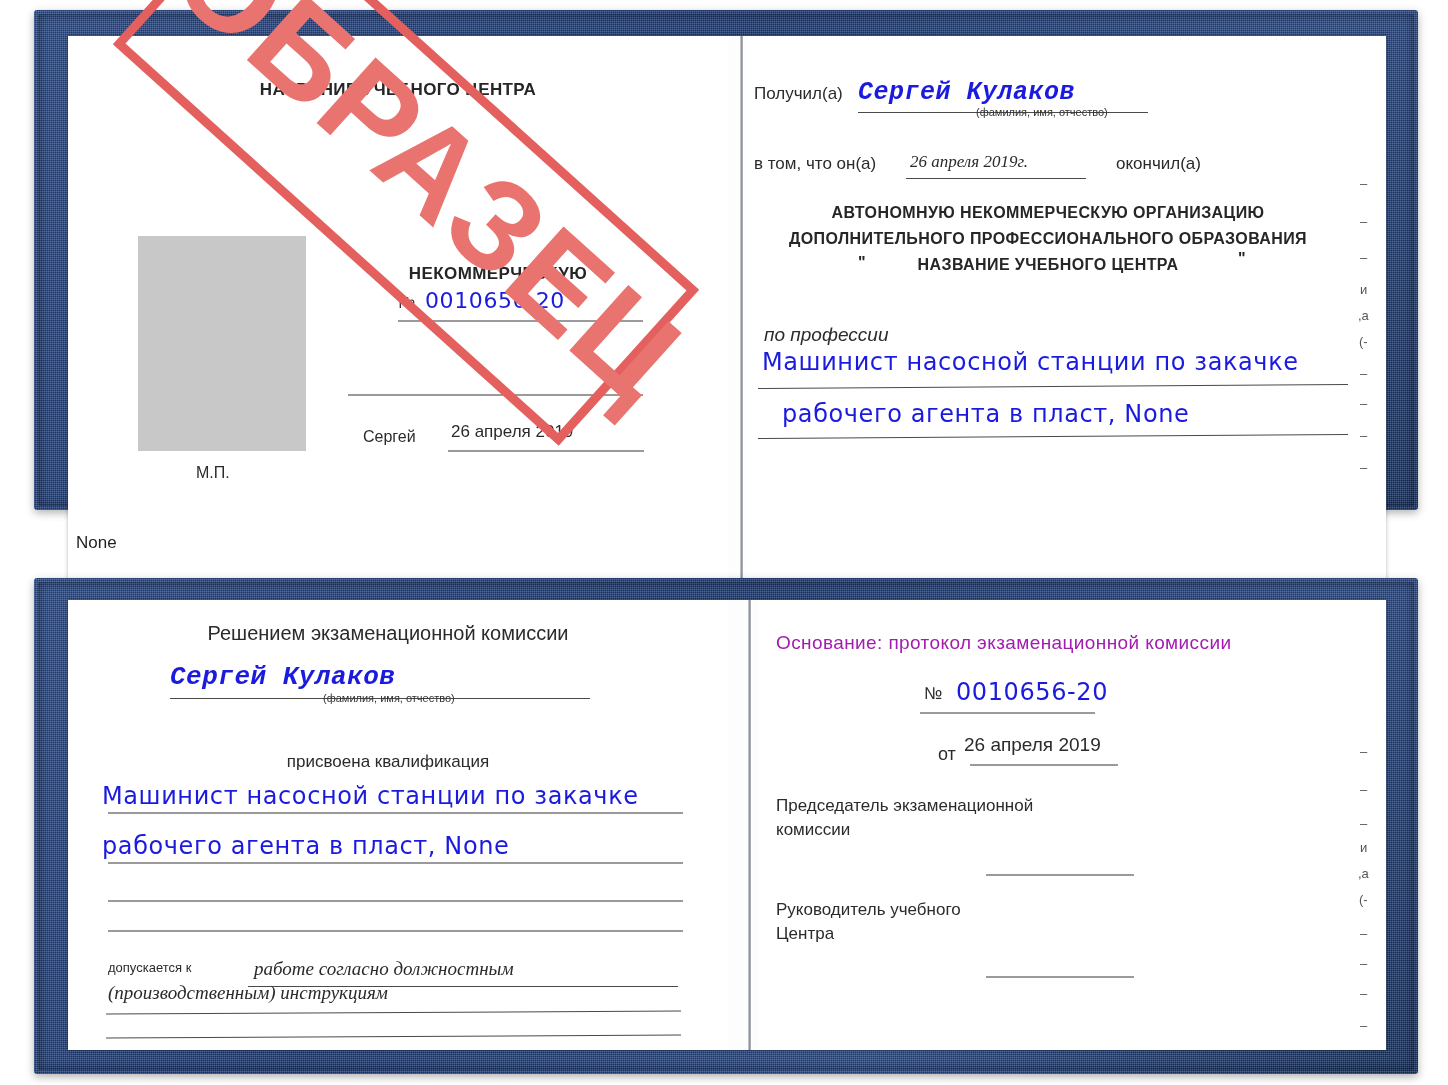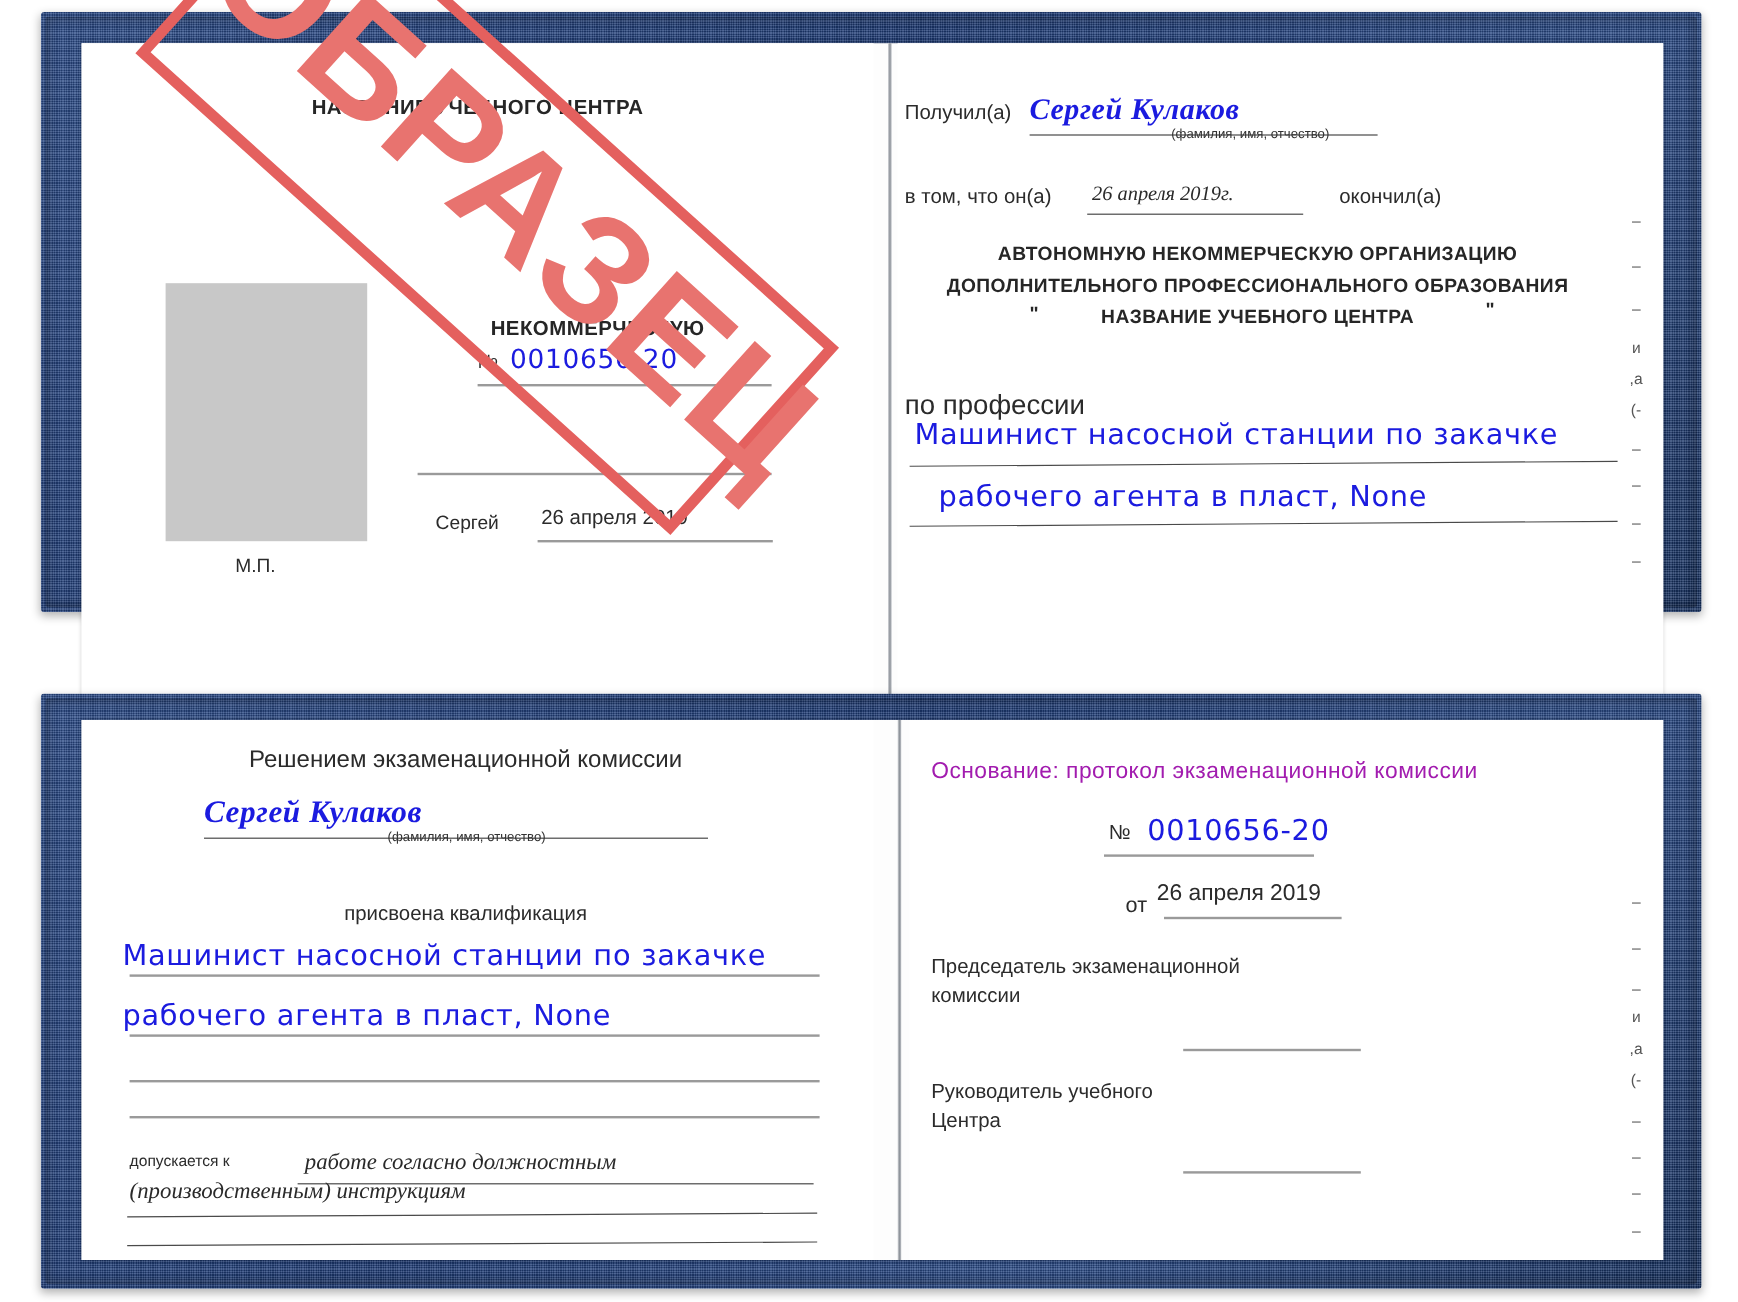--- a/index.html
+++ b/index.html
@@ -40,21 +40,21 @@
   .t{position:absolute;white-space:nowrap;}
   .center{text-align:center;}
   .hdr{font-weight:bold;letter-spacing:.4px;color:#262626;}
   .lbl{color:#2b2b2b;}
   .tiny{font-size:11px;color:#333;}
   .hw{
     font-family:"DejaVu Sans","Liberation Sans",sans-serif;
     color:#1b1bdf;letter-spacing:.6px;
   }
   .hw-script{
-    font-family:Liberation Serif, serif;
+    font-family:Liberation Mono, monospace;
     color:#1b1bdf;font-style:italic;font-weight:bold;letter-spacing:.5px;
   }
   .ital{font-family:"Liberation Serif","DejaVu Serif",serif;font-style:italic;color:#2a2a2a;}
   .rule{position:absolute;background:#9a9a9a;height:2px;}
   .rule-dark{position:absolute;background:#4a4a4a;height:1px;}
   .photo{
     position:absolute;background:#c8c8c8;
   }
   
   .bleed{position:absolute;color:#555;font-size:13px;}
@@ -128,21 +128,21 @@
       <div class="t ital" style="left:162px;top:116px;font-size:17px;">26 апреля 2019г.</div>
       <div class="rule-dark" style="left:158px;top:142px;width:180px;"></div>
       <div class="t lbl" style="left:368px;top:118px;font-size:17px;">окончил(а)</div>
 
       <div class="t hdr center" style="left:0;top:168px;width:600px;font-size:16px;">АВТОНОМНУЮ НЕКОММЕРЧЕСКУЮ ОРГАНИЗАЦИЮ</div>
       <div class="t hdr center" style="left:0;top:194px;width:600px;font-size:16px;">ДОПОЛНИТЕЛЬНОГО ПРОФЕССИОНАЛЬНОГО ОБРАЗОВАНИЯ</div>
       <div class="t hdr" style="left:110px;top:218px;font-size:16px;">"</div>
       <div class="t hdr center" style="left:0;top:220px;width:600px;font-size:16px;">НАЗВАНИЕ УЧЕБНОГО ЦЕНТРА</div>
       <div class="t hdr" style="left:490px;top:214px;font-size:16px;">"</div>
 
-      <div class="t lbl" style="left:6px;top:288px;font-size:23px;">по профессии</div>
+      <div class="t lbl" style="left:16px;top:288px;font-size:19px;font-style:italic;">по профессии</div>
 
       <div class="t hw" style="left:14px;top:312px;font-size:24px;">Машинист насосной станции по закачке</div>
       <div class="rule-dark" style="left:10px;top:350px;width:590px;transform:rotate(-0.4deg);"></div>
 
       <div class="t hw" style="left:34px;top:364px;font-size:24px;">рабочего агента в пласт, None</div>
       <div class="rule-dark" style="left:10px;top:400px;width:590px;transform:rotate(-0.4deg);"></div>
 
       <div>
         <div class="bleed" style="left:612px;top:140px;">–</div>
         <div class="bleed" style="left:612px;top:178px;">–</div>
@@ -158,20 +158,21 @@
     </div>
   </div>
 </div>
 
 <div class="stamp" style="left:106px;top:62px;width:600px;height:210px;transform:rotate(42deg);">
   <div class="stamp-box" style="width:600px;height:210px;"></div>
   <div class="stamp-text center" style="left:0;top:24px;width:600px;font-size:128px;line-height:1;">ОБРАЗЕЦ</div>
 </div>
 
 <div class="caption" style="left:76px;top:530px;width:1060px;">
+  <div>None</div>
 </div>
 
 <div class="book" style="left:34px;top:578px;width:1384px;height:496px;">
 
   <div class="cover"></div>
   <div class="cover-shadow"></div>
 
   <div class="pages" style="left:34px;top:22px;width:1318px;height:450px;">
 
     <div class="page page-left" style="width:660px;">

